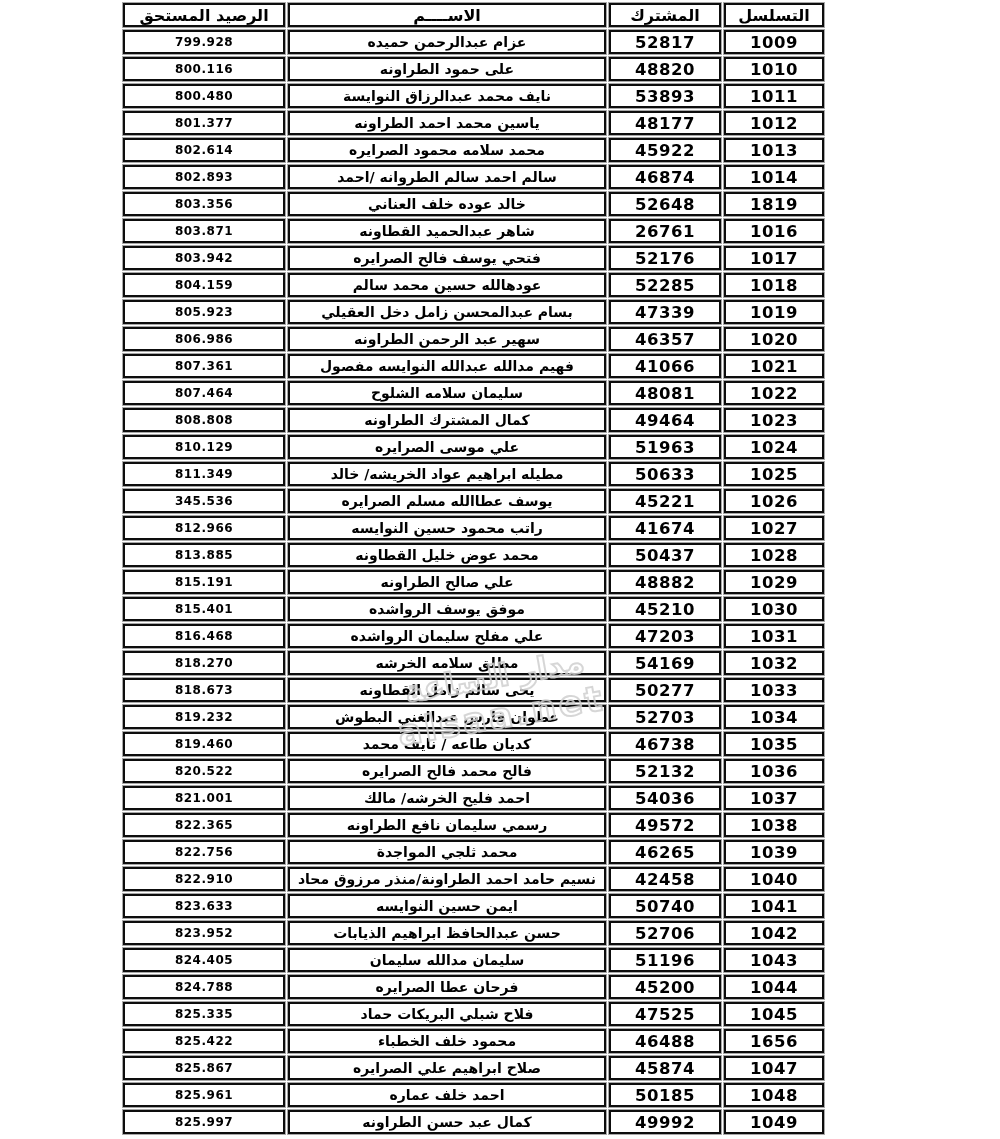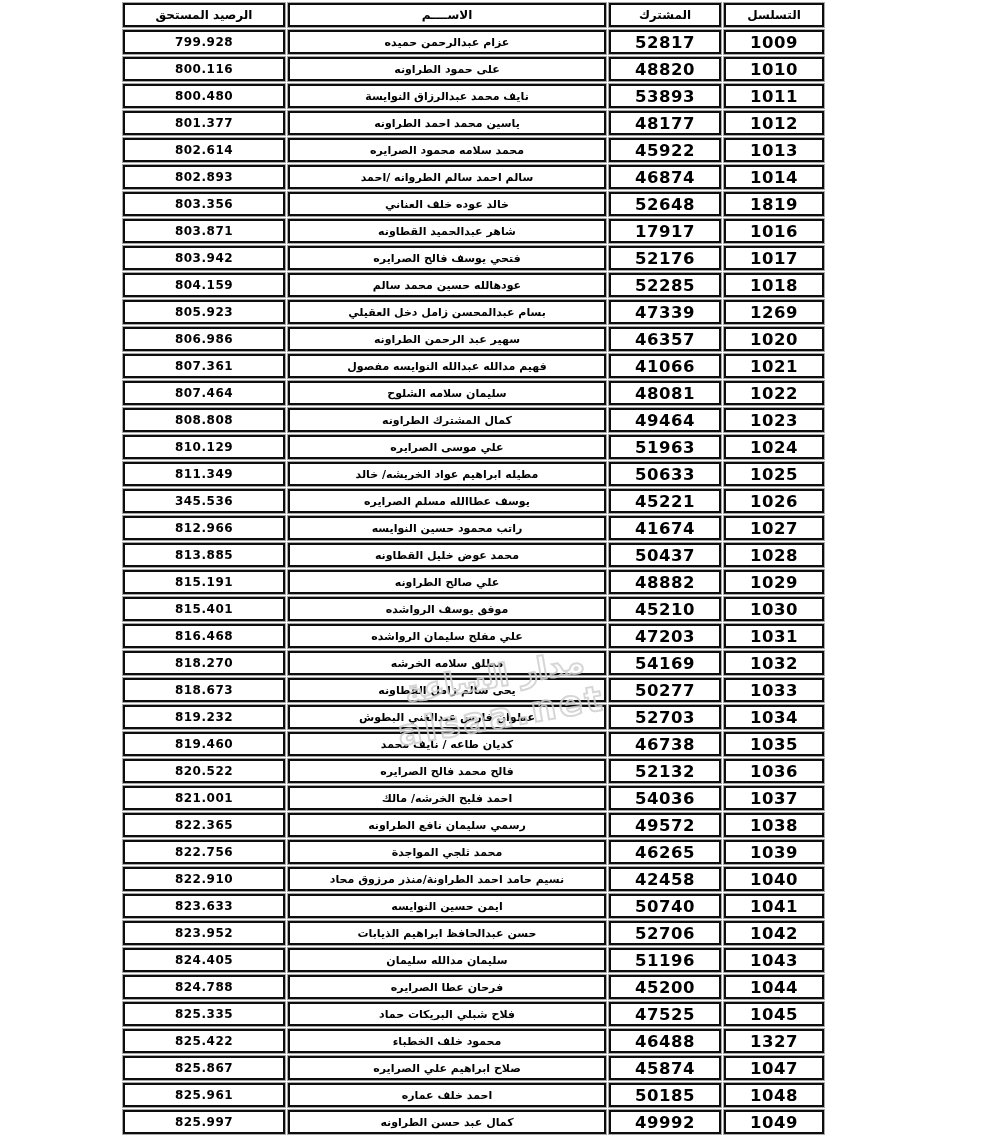--- a/index.html
+++ b/index.html
@@ -26,24 +26,24 @@
     border: 2px solid #0d0d0d;
     box-shadow: 0 0 0 1px #a8a8a8;
     text-align: center;
     vertical-align: middle;
     color: #000000;
     font-weight: bold;
     white-space: nowrap;
     overflow: hidden;
     padding: 0 2px;
   }
-  th.h-cell { font-size: 12px; }
+  th.h-cell { font-size: 16px; }
   td.cell.serial, td.cell.subscriber { font-size: 16.5px; letter-spacing: 0.5px; }
   td.cell.balance { font-size: 12px; letter-spacing: 0.5px; }
-  td.cell.name { font-size: 11px; margin-top: 40px; }
+  td.cell.name { font-size: 14px; margin-top: 40px; }
 
   .watermark {
     position: absolute;
     left: 368px; top: 658px;
     width: 260px;
     text-align: center;
     transform: rotate(-10deg);
     pointer-events: none;
     color: transparent;
     -webkit-text-stroke: 2px #d0d0d0;
@@ -110,38 +110,38 @@
           <td class="cell balance">802.893</td>
         </tr>
         <tr>
           <td class="cell serial">1819</td>
           <td class="cell subscriber">52648</td>
           <td class="cell name">خالد عوده خلف العناني</td>
           <td class="cell balance">803.356</td>
         </tr>
         <tr>
           <td class="cell serial">1016</td>
-          <td class="cell subscriber">17917</td>
+          <td class="cell subscriber">26761</td>
           <td class="cell name">شاهر عبدالحميد القطاونه</td>
           <td class="cell balance">803.871</td>
         </tr>
         <tr>
           <td class="cell serial">1017</td>
           <td class="cell subscriber">52176</td>
           <td class="cell name">فتحي يوسف فالح الصرايره</td>
           <td class="cell balance">803.942</td>
         </tr>
         <tr>
           <td class="cell serial">1018</td>
           <td class="cell subscriber">52285</td>
           <td class="cell name">عودهالله حسين  محمد سالم</td>
           <td class="cell balance">804.159</td>
         </tr>
         <tr>
-          <td class="cell serial">1269</td>
+          <td class="cell serial">1019</td>
           <td class="cell subscriber">47339</td>
           <td class="cell name">بسام عبدالمحسن زامل دخل العقيلي</td>
           <td class="cell balance">805.923</td>
         </tr>
         <tr>
           <td class="cell serial">1020</td>
           <td class="cell subscriber">46357</td>
           <td class="cell name">سهير عبد الرحمن الطراونه</td>
           <td class="cell balance">806.986</td>
         </tr>
@@ -289,21 +289,21 @@
           <td class="cell name">فرحان عطا الصرايره</td>
           <td class="cell balance">824.788</td>
         </tr>
         <tr>
           <td class="cell serial">1045</td>
           <td class="cell subscriber">47525</td>
           <td class="cell name">فلاح شبلي البريكات حماد</td>
           <td class="cell balance">825.335</td>
         </tr>
         <tr>
-          <td class="cell serial">1327</td>
+          <td class="cell serial">1656</td>
           <td class="cell subscriber">46488</td>
           <td class="cell name">محمود خلف الخطباء</td>
           <td class="cell balance">825.422</td>
         </tr>
         <tr>
           <td class="cell serial">1047</td>
           <td class="cell subscriber">45874</td>
           <td class="cell name">صلاح ابراهيم علي الصرايره</td>
           <td class="cell balance">825.867</td>
         </tr>

